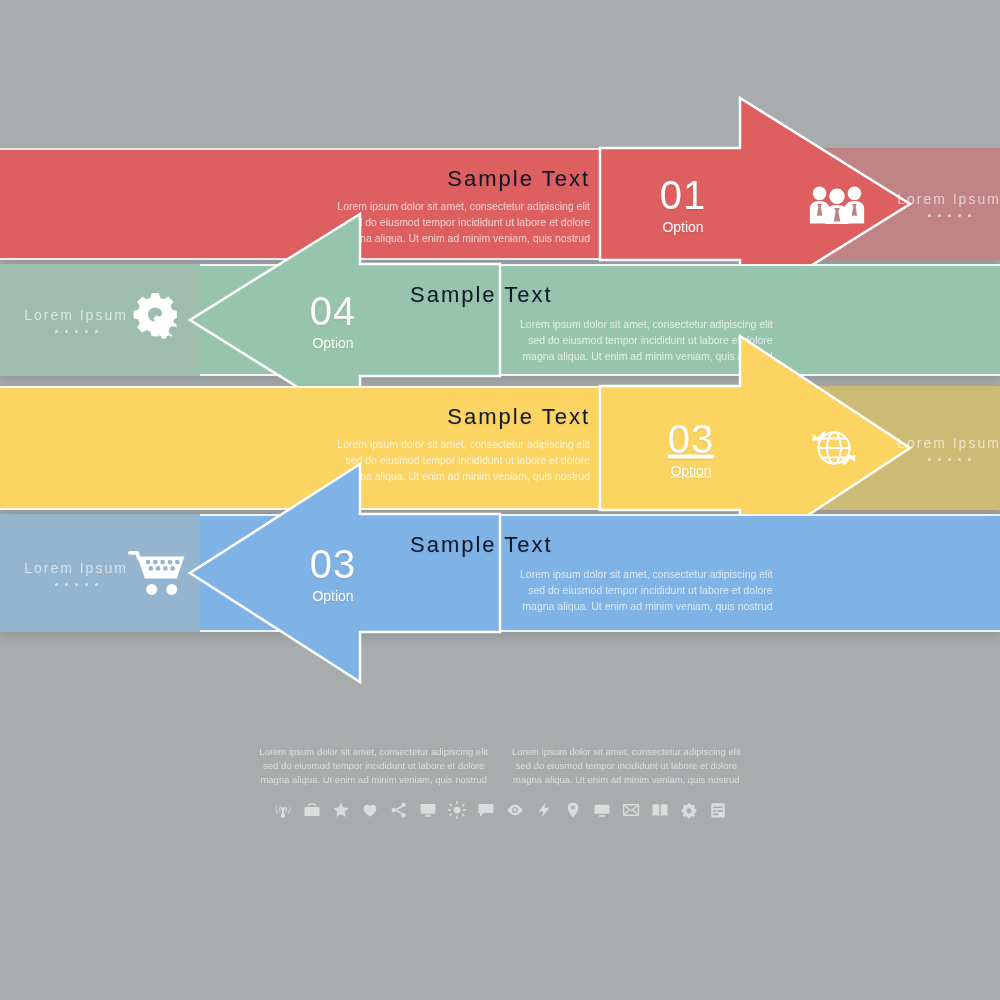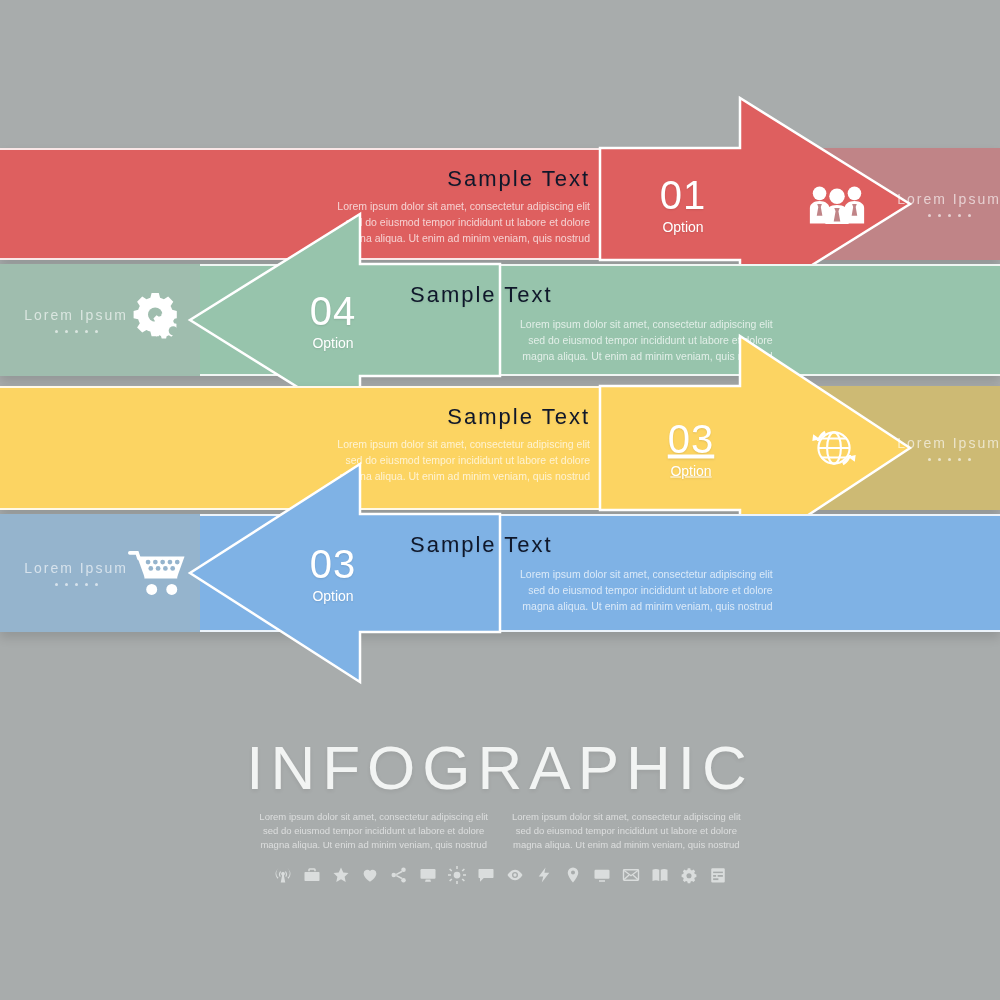--- a/index.html
+++ b/index.html
@@ -264,21 +264,20 @@
           <i></i>
           <i></i>
           <i></i>
           <i></i>
         </div>
       </div>
     </div>
   </div>
 
 <div id="footer">
-  <div class="title">INFOGRAPHIC</div>
   <div class="cols">
     <div class="col">
         <div>Lorem ipsum dolor sit amet, consectetur adipiscing elit</div>
         <div>sed do eiusmod tempor incididunt  ut labore et dolore</div>
         <div>magna aliqua. Ut enim  ad minim veniam, quis nostrud</div>
       </div>
     <div class="col">
         <div>Lorem ipsum dolor sit amet, consectetur adipiscing elit</div>
         <div>sed do eiusmod tempor incididunt  ut labore et dolore</div>
         <div>magna aliqua. Ut enim  ad minim veniam, quis nostrud</div>

